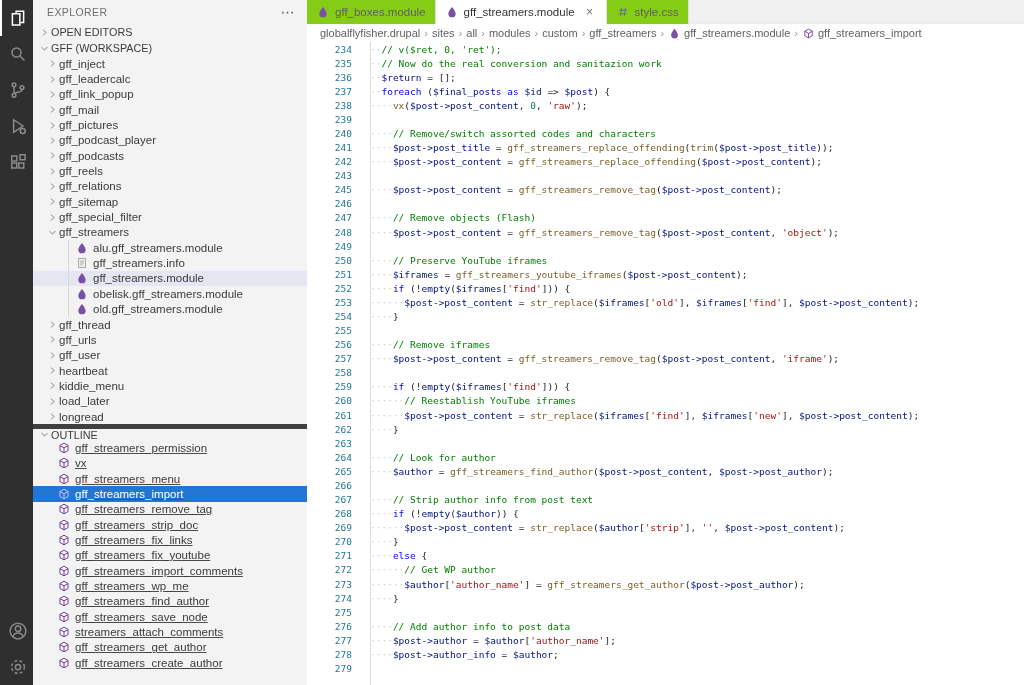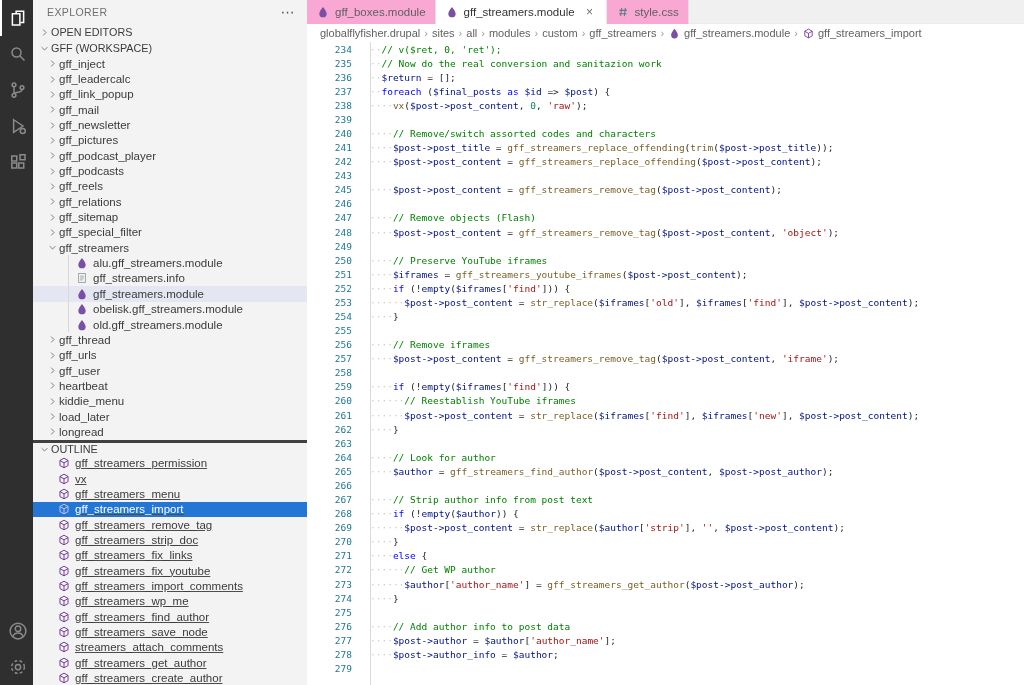--- a/index.html
+++ b/index.html
@@ -17,21 +17,21 @@
 
   
   .sidebar { width:274px; background:#f3f3f3; flex-shrink:0; display:flex; flex-direction:column;
              font-size:11.5px; color:#4d4d4d; overflow:hidden; }
   .sidebar-header { height:24px; display:flex; align-items:center; padding-left:14px; padding-right:12px;
                     font-size:10.5px; color:#6f6f6f; letter-spacing:.4px; flex-shrink:0; }
   .sidebar-actions { margin-left:auto; color:#555; font-size:14px; line-height:10px; cursor:pointer; }
   .section-row { height:16px; display:flex; align-items:center; padding-left:4px; font-weight:normal;
                  font-size:10.8px; color:#3b3b3b; flex-shrink:0; cursor:pointer; }
   .section-row .chev { width:14px; height:14px; display:flex; align-items:center; justify-content:center; color:#646465; }
-  .section-row.outline-header { border-top:3px solid #404040; }
+  .section-row.outline-header { border-top:5px solid #404040; }
   .chev svg { width:11px; height:11px; }
 
   .tree { flex-shrink:0; }
   .row { height:15.35px; display:flex; align-items:center; cursor:pointer; white-space:nowrap; position:relative; }
   .row .chev { width:13px; height:13px; display:flex; align-items:center; justify-content:center; color:#646465; flex-shrink:0; }
   .row .ficon { width:14px; height:14px; display:flex; align-items:center; justify-content:center; margin-right:4px; flex-shrink:0; }
   .row .ficon svg { width:12px; height:12px; }
   .row.depth1 { padding-left:13px; }
   .row.depth2 { padding-left:42px; }
   .row.depth2::before { content:""; position:absolute; left:35px; top:0; bottom:0; width:1px; background:#d9d9d9; }
@@ -42,21 +42,21 @@
   .outline-list .row { padding-left:24px;text-decoration:underline; }
   .outline-list .row.focused { background:var(--accent); }
   .outline-list .row.focused .lbl { color:#ffffff; }
   .outline-list .row.focused .ficon { color:#fff; }
   .micon { color:var(--method); }
   .row.focused .micon { color:#d9c7ef; }
 
   
   .editor { flex:1; display:flex; flex-direction:column; background:#fff; min-width:0; }
   .tabbar { height:24px; background:#f0f0f0; display:flex; flex-shrink:0; border-bottom:1px solid #ececec; }
-  .tab { height:24px; display:flex; align-items:center; padding:0 9px; background:#f9a8d4;
+  .tab { height:24px; display:flex; align-items:center; padding:0 9px; background:#84cc16;
          border-right:1px solid #e0e0e0; font-size:11.5px; color:#5f5f5f; cursor:pointer; }
   .tab .ficon { width:14px; height:14px; margin-right:5px; display:flex; align-items:center; justify-content:center; }
   .tab .ficon svg { width:12px; height:12px; }
   .tab.active { background:#ffffff; color:#333333; border-right:1px solid #e7e7e7; }
   .tab .close { margin-left:8px; color:#707070; font-size:12px; width:14px; text-align:center; cursor:pointer; }
 
   .breadcrumb { height:18px; display:flex; align-items:center; padding-left:13px; font-size:11px; color:#616161;
                 flex-shrink:0; background:#fff; white-space:nowrap; }
   .crumb { display:flex; align-items:center; cursor:pointer; }
   .crumb .ficon { width:13px; height:13px; margin-right:3px; display:flex; align-items:center; justify-content:center; }
@@ -186,28 +186,20 @@
           </span>
           <span class="lbl">gff_link_popup</span>
         </div>
         <div class="row depth1">
           <span class="chev">
             <svg viewBox="0 0 16 16" fill="none" stroke="currentColor" stroke-width="1.2">
               <path d="M6 3.8l4.2 4.2L6 12.2"></path>
             </svg>
           </span>
           <span class="lbl">gff_mail</span>
-        </div>
-        <div class="row depth1">
-          <span class="chev">
-            <svg viewBox="0 0 16 16" fill="none" stroke="currentColor" stroke-width="1.2">
-              <path d="M6 3.8l4.2 4.2L6 12.2"></path>
-            </svg>
-          </span>
-          <span class="lbl">gff_newsletter</span>
         </div>
         <div class="row depth1">
           <span class="chev">
             <svg viewBox="0 0 16 16" fill="none" stroke="currentColor" stroke-width="1.2">
               <path d="M6 3.8l4.2 4.2L6 12.2"></path>
             </svg>
           </span>
           <span class="lbl">gff_pictures</span>
         </div>
         <div class="row depth1">

